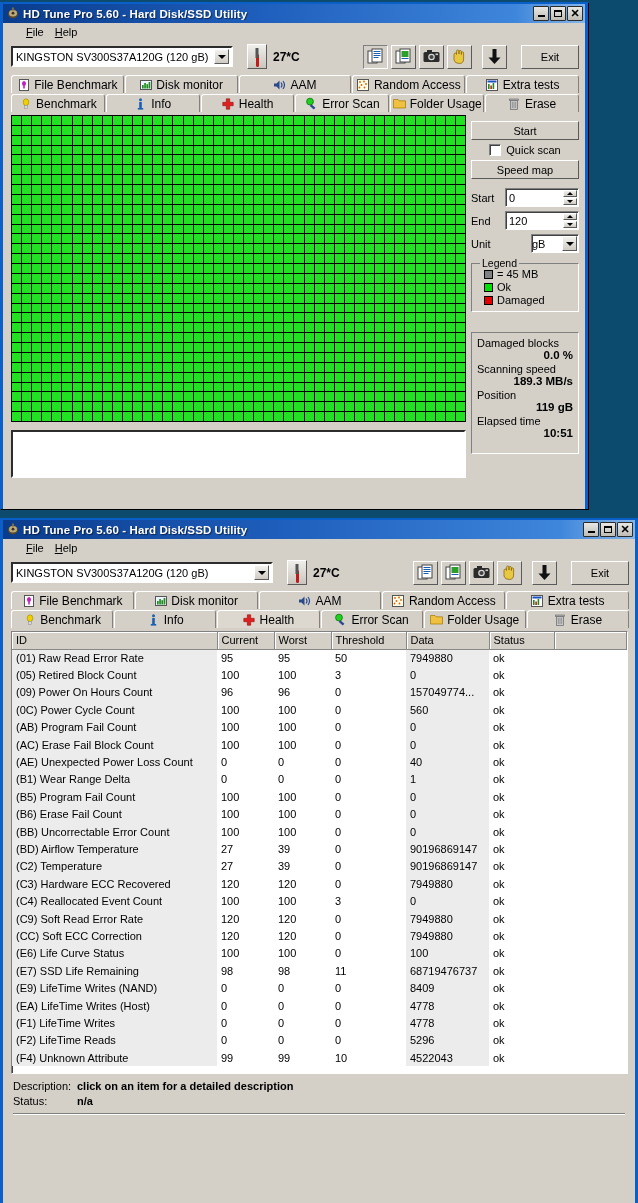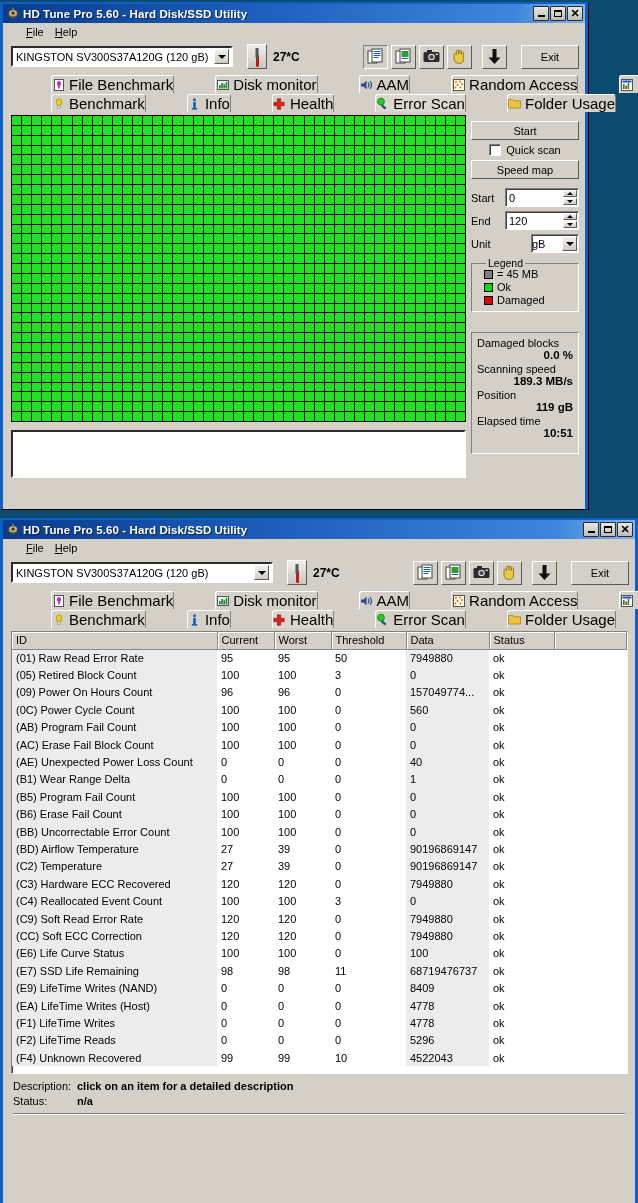--- a/index.html
+++ b/index.html
@@ -115,22 +115,22 @@
 
   
   .tabstrip { padding: 2px 6px 0 8px; }
   .tabrow { display: flex; }
   .tab {
     height: 18px; flex: 1;
     background: #d4d0c8;
     border: 1px solid #fff; border-right-color: #878078; border-bottom: 0;
     border-top-left-radius: 3px; border-top-right-radius: 3px;
     display: flex; align-items: center; justify-content: center; gap: 4px;
-    font-size: 15px; color: #000; white-space: nowrap;
-    margin-right: 1px; position: relative; margin-left: 40px;
+    font-size: 12px; color: #000; white-space: nowrap;
+    margin-right: 1px; position: relative;
   }
   .tab:last-child { margin-right: 0; }
   .tab.active { background: #dcd8d0; font-weight: normal; z-index: 5; }
   .tab .ic { width: 13px; height: 13px; display:flex; align-items:center; justify-content:center; }
 
   
   .scan-wrap { display: flex; padding: 3px 6px 0 8px; gap: 5px; }
   .scan-left { flex: 1; }
   .grid {
     background: #000;
@@ -182,21 +182,21 @@
     border: 1px solid #808080; border-right-color:#fff; border-bottom-color:#fff;
     box-shadow: inset 1px 1px 0 #404040;
     font-size: 11px; display: flex; align-items: center; padding-left: 0;
   }
   .unit-combo .combo-arrow { width: 15px; height: 15px; right: 1px; top: 1px; }
   .groupbox {
     border: 1px solid #fff; border-top-color: #808080; border-left-color: #808080;
     padding: 3px 4px 5px; position: relative; margin-top: 6px;
   }
   .gb-title {
-    position: absolute; top: -7px; left: 14px; background: #d4d0c8;
+    position: absolute; top: -7px; left: 8px; background: #d4d0c8;
     font-size: 10.5px; padding: 0 2px; color: #000;
   }
   .legend-row { display: flex; align-items: center; gap: 4px; font-size: 11px; padding-left: 8px; margin-top:1px; }
   .sw { width: 9px; height: 9px; border: 1px solid #000; }
   .stat-box { border: 1px solid #fff; border-top-color: #808080; border-left-color: #808080; padding: 4px 5px 12px; margin-top: 16px; }
   .stat-lab { font-size: 11px; color: #000; }
   .stat-val { font-size: 11.5px; font-weight: bold; text-align: right; color: #000; margin-bottom: 2px; }
 
   
   .table-wrap {
@@ -2373,21 +2373,21 @@
               <tr>
                 <td class="c-id">(F2) LifeTime Reads</td>
                 <td class="c-cur">0</td>
                 <td class="c-wor">0</td>
                 <td class="c-thr">0</td>
                 <td class="c-data">5296</td>
                 <td class="c-sta">ok</td>
                 <td class="c-pad"></td>
               </tr>
               <tr>
-                <td class="c-id">(F4) Unknown Recovered</td>
+                <td class="c-id">(F4) Unknown Attribute</td>
                 <td class="c-cur">99</td>
                 <td class="c-wor">99</td>
                 <td class="c-thr">10</td>
                 <td class="c-data">4522043</td>
                 <td class="c-sta">ok</td>
                 <td class="c-pad"></td>
               </tr>
             </tbody>
         </table>
       </div>

